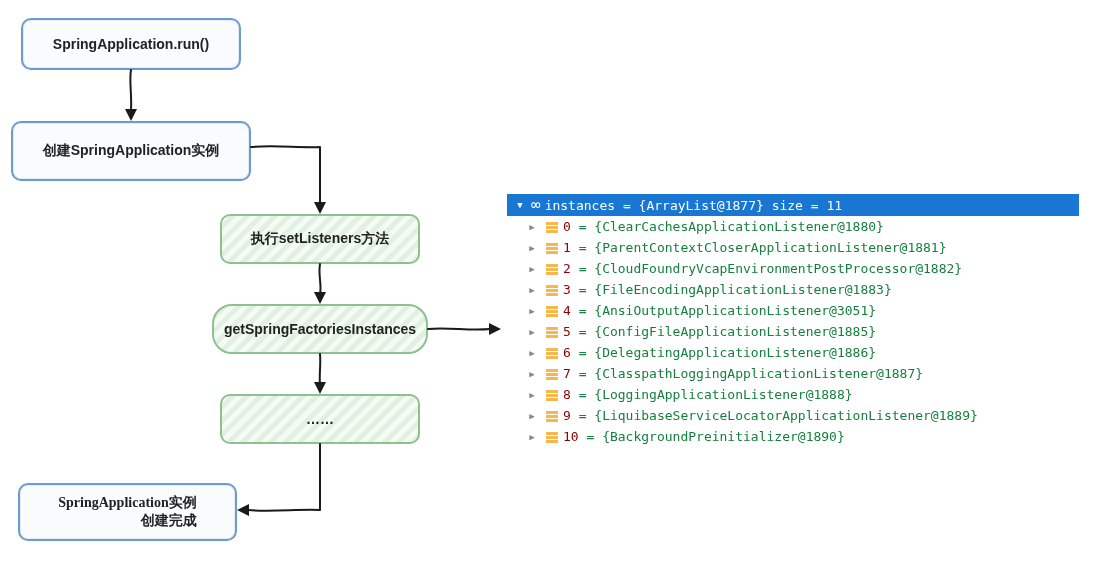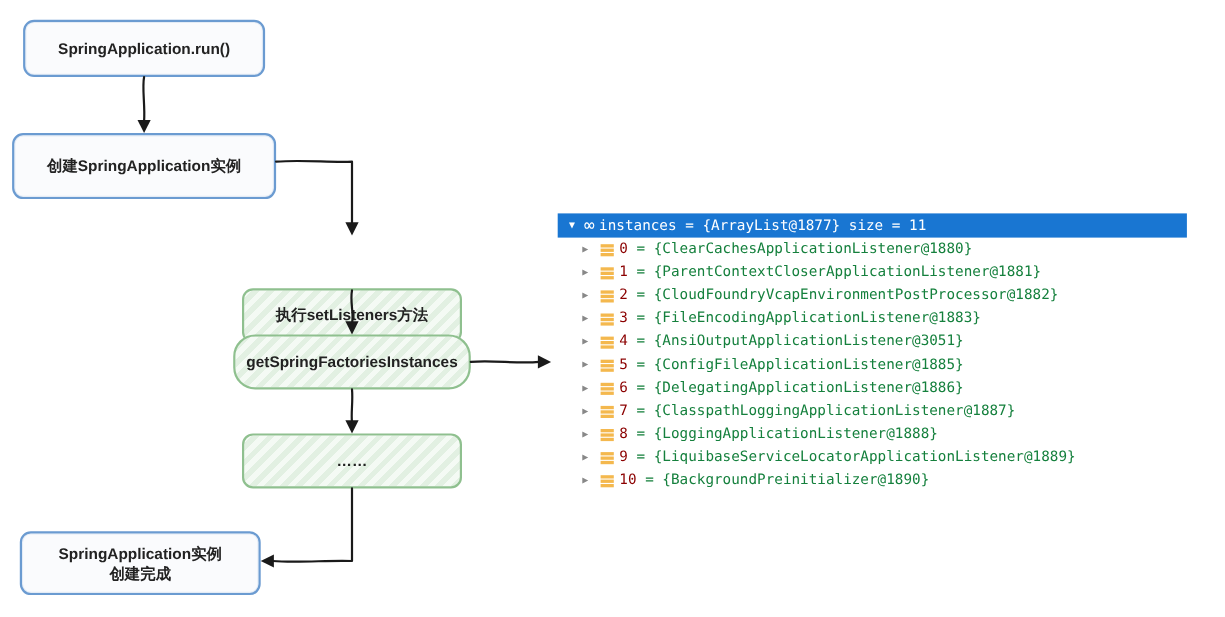--- a/index.html
+++ b/index.html
@@ -11,21 +11,21 @@
     position: relative;
     overflow: hidden;
   }
   .box {
     position: absolute;
     border: 2px solid;
     border-radius: 10px;
     display: flex;
     align-items: center;
     justify-content: center;
-    text-align: center;
+    text-align: right;
     font-weight: bold;
     font-size: 14px;
     padding: 6px 10px;
   }
   .box-blue {
     border-color: #6b9bd1;
     background: #fafbfd;
     color: #222;
     box-shadow: inset 0 0 0 1px rgba(107,155,209,0.15);
   }
@@ -116,33 +116,33 @@
 <body>
 
 <div class="box box-blue" style="left:21px; top:18px; width:220px; height:52px;">
   <span>SpringApplication.run()</span>
 </div>
 
 <div class="box box-blue" style="left:11px; top:121px; width:240px; height:60px;">
   <span>创建SpringApplication实例</span>
 </div>
 
-<div class="box box-green" style="left:220px; top:214px; width:200px; height:50px;margin-top:48px;">
+<div class="box box-green" style="left:220px; top:214px; width:200px; height:50px;">
   <span>执行setListeners方法</span>
 </div>
 
 <div class="box box-green" style="left:212px; top:304px; width:216px; height:50px;border-radius:20px;">
   <span>getSpringFactoriesInstances</span>
 </div>
 
 <div class="box box-green" style="left:220px; top:394px; width:200px; height:50px;">
   <span>……</span>
 </div>
 
-<div class="box box-blue" style="left:18px; top:483px; width:219px; height:58px; white-space:pre-line; line-height:1.3;">
+<div class="box box-blue" style="left:18px; top:483px; width:219px; height:58px; white-space:pre-line; line-height:1.3;font-family:Liberation Serif, serif;">
   <span>SpringApplication实例
 创建完成</span>
 </div>
 
 <svg class="arrows">
 
   <path class="arrow-line" d="M131,70 C129,80 132,95 131,110"></path>
   <polygon class="arrow-head" points="131,121 125,109 137,109"></polygon>
 
   <path class="arrow-line" d="M251,147 C275,145 300,148 320,147 L320,204"></path>

